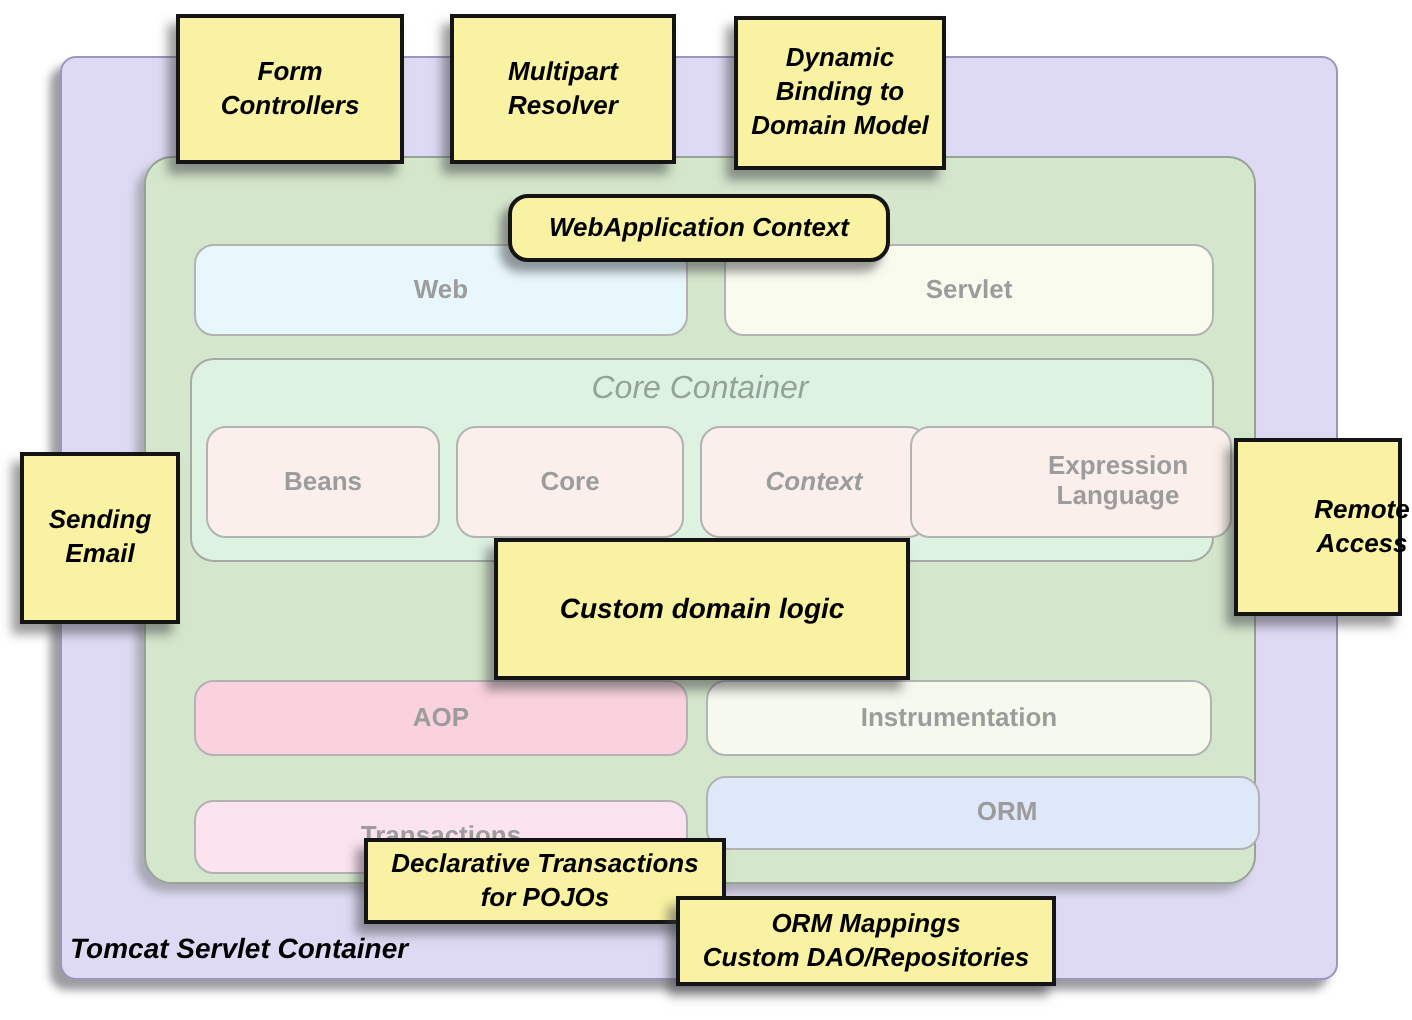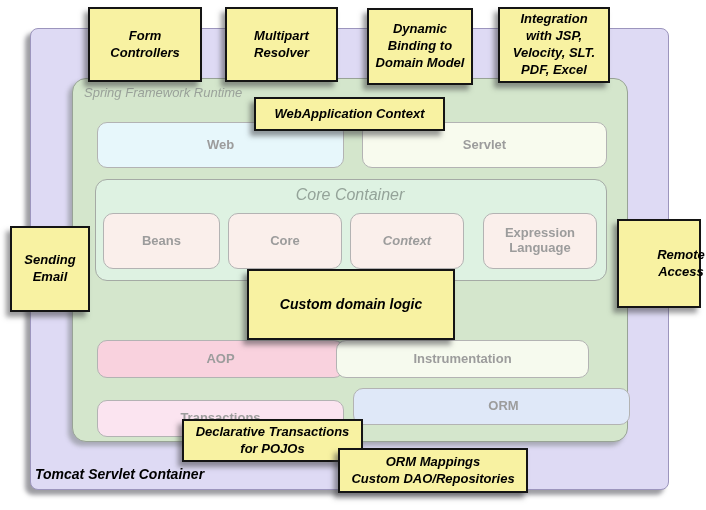--- a/index.html
+++ b/index.html
@@ -69,23 +69,23 @@
     text-align: center;
     white-space: pre-line;
     line-height: 1.15;
     z-index: 4;
   }
   .web            { left: 97px;  top: 122px; width: 245px; height: 44px; background: var(--web-bg); }
   .servlet        { left: 362px; top: 122px; width: 243px; height: 44px; background: var(--servlet-bg); }
   .beans          { left: 103px; top: 213px; width: 115px; height: 54px; background: var(--submodule-bg); }
   .corebox        { left: 228px; top: 213px; width: 112px; height: 54px; background: var(--submodule-bg); }
   .contextbox     { left: 350px; top: 213px; width: 112px; height: 54px; background: var(--submodule-bg); font-style: italic; }
-  .expression     { left: 483px; top: 213px; width: 112px; height: 54px; background: var(--submodule-bg); }
+  .expression     { left: 455px; top: 213px; width: 112px; height: 54px; background: var(--submodule-bg); padding-left: 47px; }
   .aop            { left: 97px;  top: 340px; width: 245px; height: 36px; background: var(--aop-bg); }
-  .instrumentation{ left: 336px; top: 340px; width: 251px; height: 36px; background: var(--instrumentation-bg); }
+  .instrumentation{ left: 353px; top: 340px; width: 251px; height: 36px; background: var(--instrumentation-bg); }
   .transactions   { left: 97px;  top: 400px; width: 245px; height: 35px; background: var(--transactions-bg); }
   .orm            { left: 353px; top: 388px; width: 251px; height: 35px; background: var(--orm-bg); padding-left: 24px; }
   
   .note {
     position: absolute;
     background: var(--note-bg);
     border: 2px solid var(--note-border);
     display: flex; align-items: center; justify-content: center;
     font-weight: bold; font-style: italic;
     font-size: 13px; color: #000;
@@ -93,37 +93,36 @@
     white-space: pre-line;
     line-height: 1.3;
     box-shadow: -4px 5px 5px rgba(55,55,60,0.5);
     z-index: 10;
     box-sizing: border-box;
   }
   .n-form        { left: 88px;  top: 7px;   width: 114px; height: 75px; }
   .n-multipart   { left: 225px; top: 7px;   width: 113px; height: 75px; }
   .n-dynamic     { left: 367px; top: 8px;   width: 106px; height: 77px; }
   .n-integration { left: 498px; top: 7px;   width: 112px; height: 76px; }
-  .n-webapp      { left: 254px; top: 97px;  width: 191px; height: 34px; }
+  .n-webapp      { left: 254px; top: 97px;  width: 191px; height: 34px; border-radius: 10px; }
   .n-email       { left: 10px;  top: 226px; width: 80px;  height: 86px; }
   .n-remote      { left: 617px; top: 219px; width: 84px;  height: 89px; padding-left: 44px; }
   .n-custom      { left: 247px; top: 269px; width: 208px; height: 71px; font-size: 14px; }
   .n-declarative { left: 182px; top: 419px; width: 181px; height: 43px; }
   .n-ormmap      { left: 338px; top: 448px; width: 190px; height: 45px; }
 </style>
 </head>
 <body>
 
 <div class="stage">
 
   <div class="tomcat"></div>
   <div class="tomcat-label">Tomcat Servlet Container</div>
 
   <div class="runtime"></div>
-  <div class="runtime-label">Spring Framework Runtime</div>
 
   <div class="core-wrap"></div>
   <div class="core-title">Core Container</div>
 
   <div class="box web">Web</div>
   <div class="box servlet">Servlet</div>
   <div class="box beans">Beans</div>
   <div class="box corebox">Core</div>
   <div class="box contextbox">Context</div>
   <div class="box expression">Expression
@@ -133,24 +132,20 @@
   <div class="box transactions">Transactions</div>
   <div class="box orm">ORM</div>
 
   <div class="note n-form">Form
 Controllers</div>
   <div class="note n-multipart">Multipart
 Resolver</div>
   <div class="note n-dynamic">Dynamic
 Binding to
 Domain Model</div>
-  <div class="note n-integration">Integration
-with JSP,
-Velocity, SLT.
-PDF, Excel</div>
   <div class="note n-webapp">WebApplication Context</div>
   <div class="note n-email">Sending
 Email</div>
   <div class="note n-remote">Remote
 Access</div>
   <div class="note n-custom">Custom domain logic</div>
   <div class="note n-declarative">Declarative Transactions
 for POJOs</div>
   <div class="note n-ormmap">ORM Mappings
 Custom DAO/Repositories</div>

